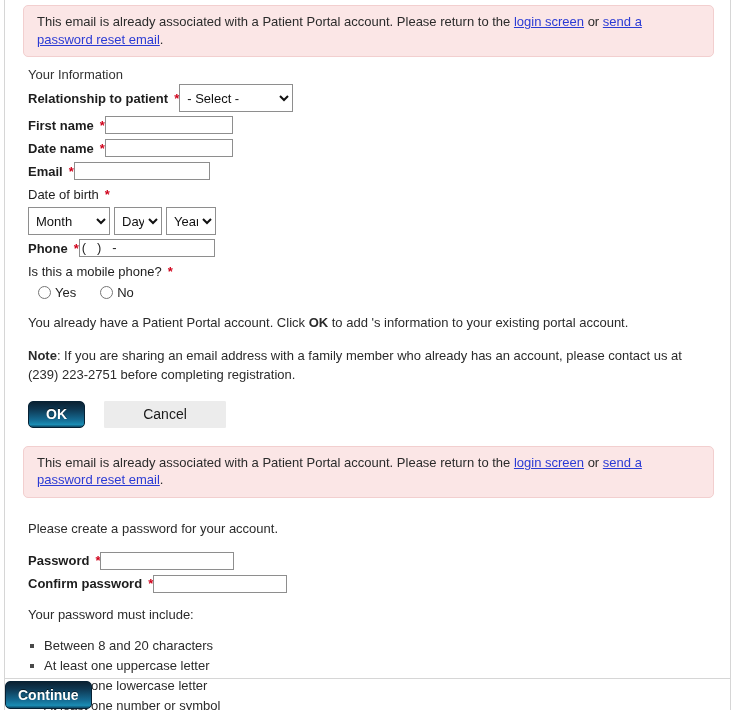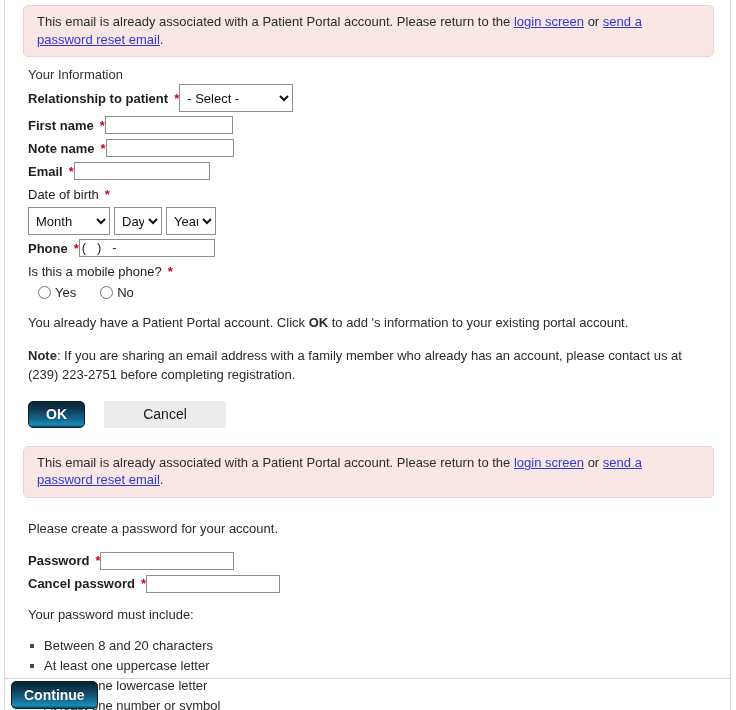--- a/index.html
+++ b/index.html
@@ -209,21 +209,21 @@
   
   .footer-rule {
     position: absolute;
     left: 5px;
     top: 678px;
     width: 726px;
     border-top: 1px solid #d6d6d6;
   }
   .continue-wrap {
     position: absolute;
-    left: 11px;
+    left: 5px;
     top: 681px;
   }
   .btn-continue {
     font-family: "Liberation Sans", sans-serif;
     font-size: 14px;
     font-weight: bold;
     color: #ffffff;
     border: 1px solid #062134;
     border-radius: 5px;
     padding: 0 12px;
@@ -262,21 +262,21 @@
       </select>
     </div>
 
     <div class="fieldrow">
       <span class="lbl">First name</span>
         <span class="req">*</span>
       <input class="txt w-first" type="text" value="" style="">
     </div>
 
     <div class="fieldrow">
-      <span class="lbl">Note name</span>
+      <span class="lbl">Date name</span>
         <span class="req">*</span>
       <input class="txt w-last" type="text" value="" style="">
     </div>
 
     <div class="fieldrow">
       <span class="lbl">Email</span>
         <span class="req">*</span>
       <input class="txt w-email" type="text" value="" style="">
     </div>
 
@@ -342,21 +342,21 @@
 
   <div class="form-block" style="margin-top:12px;">
 
     <div class="fieldrow">
       <span class="lbl">Password</span>
         <span class="req">*</span>
       <input class="txt w-pass" type="password" value="" style="">
     </div>
 
     <div class="fieldrow">
-      <span class="lbl">Cancel password</span>
+      <span class="lbl">Confirm password</span>
         <span class="req">*</span>
       <input class="txt w-pass2" type="password" value="" style="">
     </div>
 
   </div>
 
   <div class="para" style="margin-top:12px;">Your password must include:</div>
 
   <ul class="req-list">
     <li>Between 8 and 20 characters</li>

